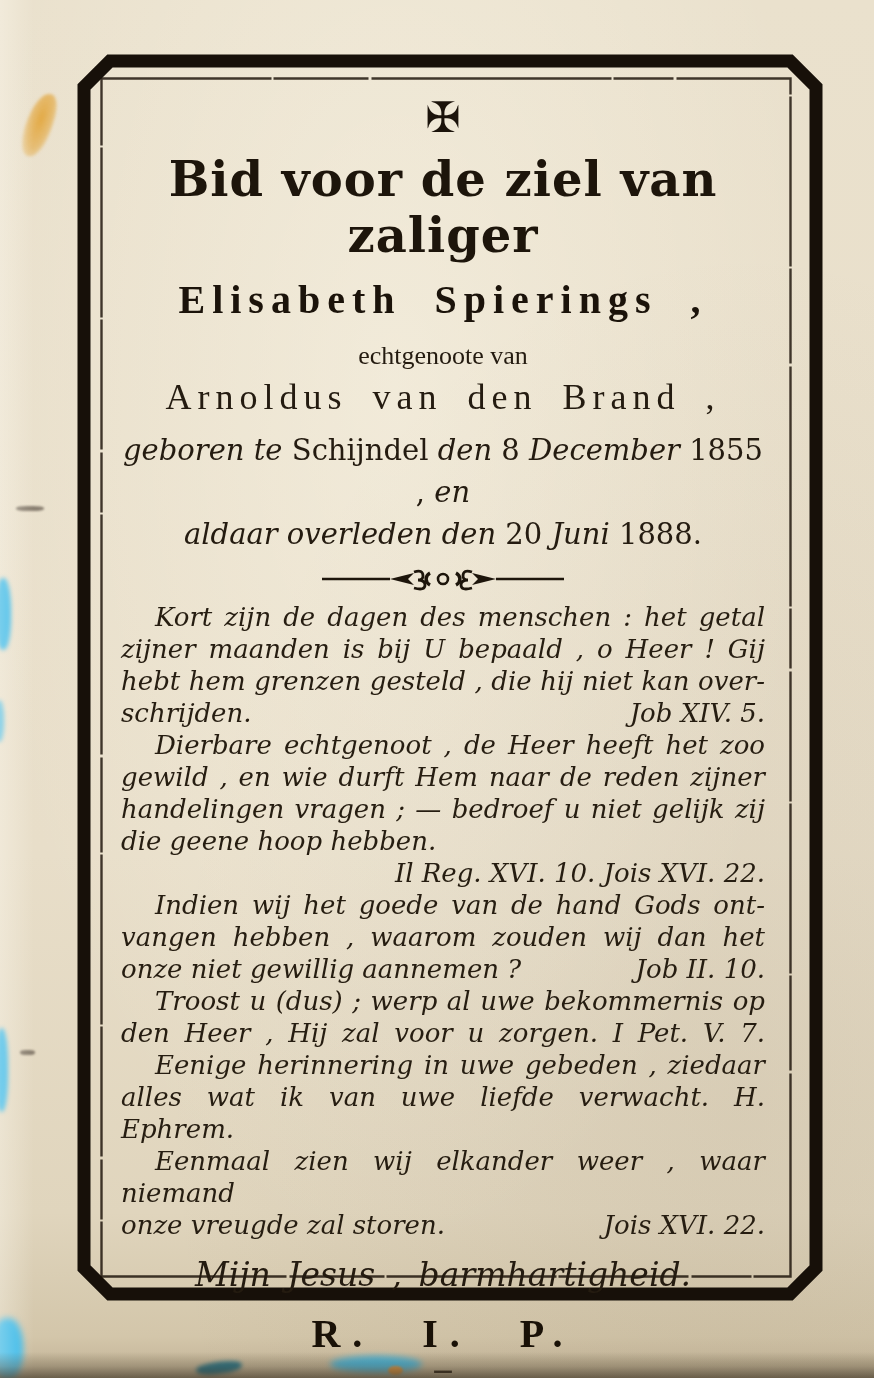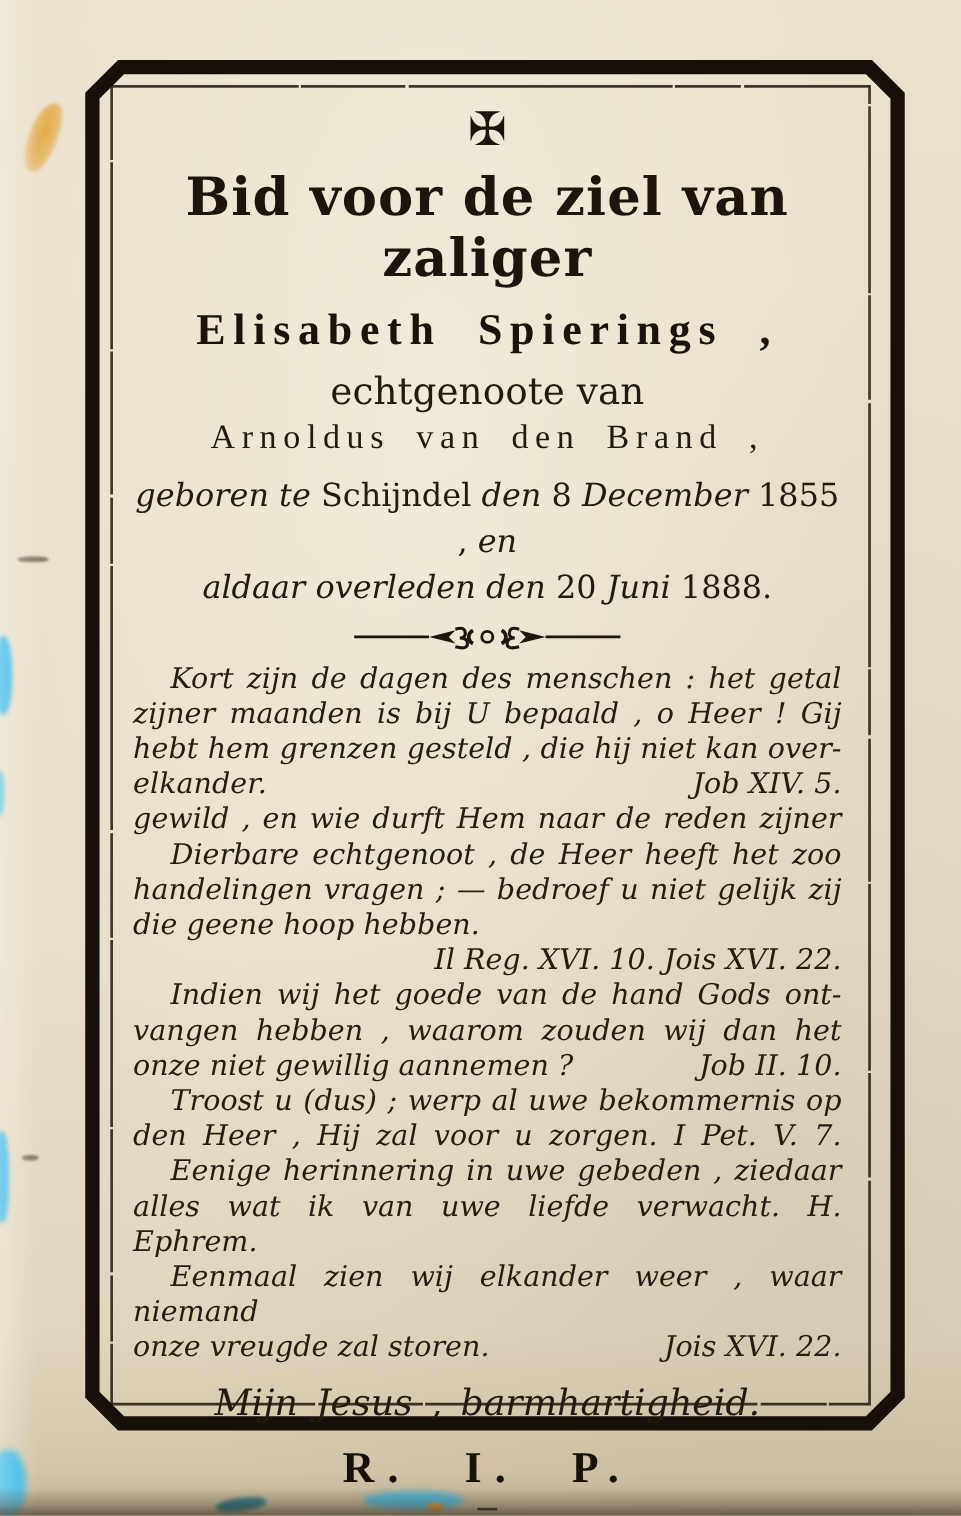--- a/index.html
+++ b/index.html
@@ -26,23 +26,23 @@
   }
   .cross{margin-top:18px;font-family:"DejaVu Sans",sans-serif;font-size:42px;line-height:46px;color:#1b130a;}
   .headline{
     margin:10px 0 0 0;font-family:"DejaVu Serif",serif;font-weight:bold;
     font-size:48px;line-height:56px;letter-spacing:1px;color:#1d150b;
   }
   .name{
     margin:14px 0 0 0;font-family:"Liberation Serif",serif;font-weight:bold;
     font-size:40px;line-height:46px;letter-spacing:7px;word-spacing:16px;color:#1b130a;
   }
-  .relation{margin-top:18px;font-size:34px;line-height:30px;}
+  .relation{margin-top:18px;font-size:26px;line-height:30px;font-family:Liberation Serif, serif;}
   .spouse{
-    margin-top:8px;font-family:"Liberation Serif",serif;font-size:31px;line-height:36px;
+    margin-top:8px;font-family:"Liberation Serif",serif;font-size:36px;line-height:36px;
     letter-spacing:6px;word-spacing:10px;color:#241b10;
   }
   .dates{margin-top:14px;font-size:29px;line-height:42px;}
   .dates .it{font-style:italic;}
   .divider{margin-top:8px;height:32px;}
   .bodytext{margin-top:6px;text-align:left;font-size:26px;line-height:32px;color:#261d11;}
   .l{min-height:32px;font-style:italic;}
   .jst{text-align:justify;text-align-last:justify;}
   .ind{text-indent:34px;}
   .flexl{display:flex;justify-content:space-between;}
@@ -131,25 +131,25 @@
         <polygon points="72,16 96,10 90,16 96,22" fill="#1d150b"></polygon>
         <polygon points="178,16 154,10 160,16 154,22" fill="#1d150b"></polygon>
       </svg>
     </div>
 
     <div class="bodytext">
       <div class="l jst ind">Kort zijn de dagen des menschen : het getal</div>
       <div class="l jst">zijner maanden is bij U bepaald , o Heer ! Gij</div>
       <div class="l jst">hebt hem grenzen gesteld , die hij niet kan over-</div>
       <div class="l flexl">
-          <span>elkander.</span>
+          <span>schrijden.</span>
           <span>Job XIV. 5.</span>
         </div>
+      <div class="l jst ind">Dierbare echtgenoot , de Heer heeft het zoo</div>
       <div class="l jst">gewild , en wie durft Hem naar de reden zijner</div>
-      <div class="l jst ind">Dierbare echtgenoot , de Heer heeft het zoo</div>
       <div class="l jst">handelingen vragen ; — bedroef u niet gelijk zij</div>
       <div class="l">die geene hoop hebben.</div>
       <div class="l ctr-r">Il Reg. XVI. 10. Jois XVI. 22.</div>
       <div class="l jst ind">Indien wij het goede van de hand Gods ont-</div>
       <div class="l jst">vangen hebben , waarom zouden wij dan het</div>
       <div class="l flexl">
           <span>onze niet gewillig aannemen ?</span>
           <span>Job II. 10.</span>
         </div>
       <div class="l jst ind">Troost u (dus) ; werp al uwe bekommernis op</div>

